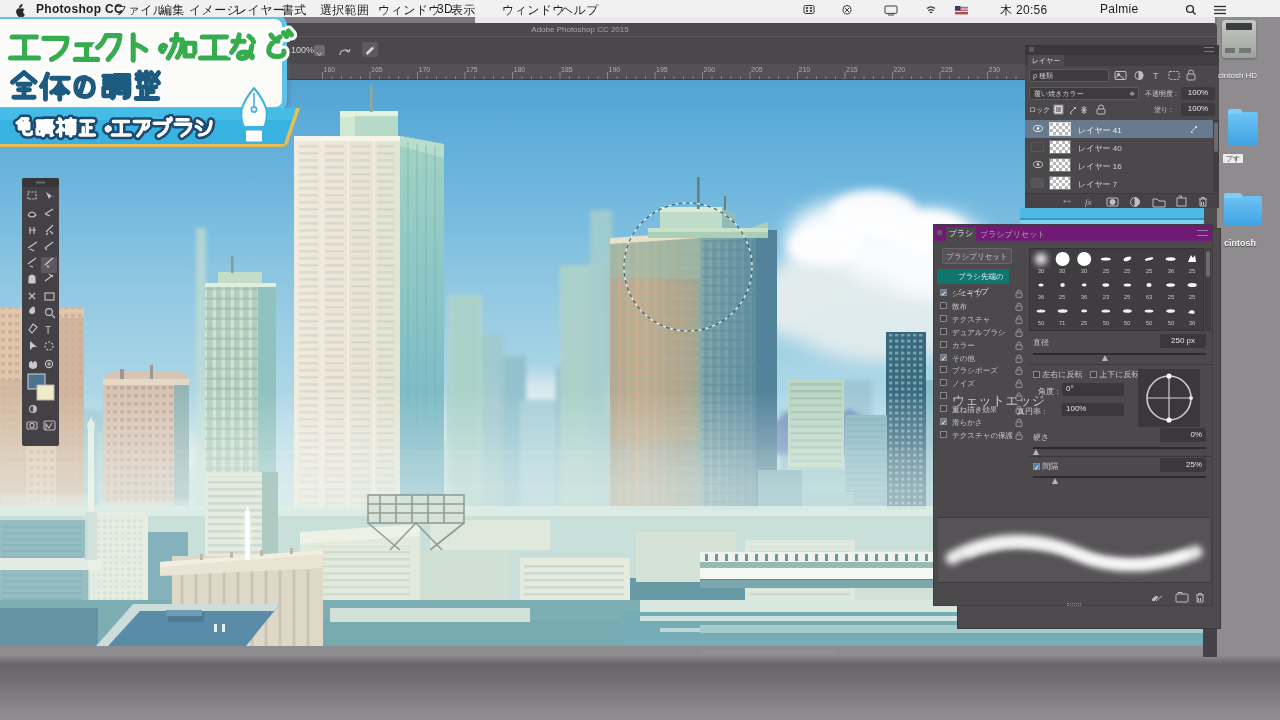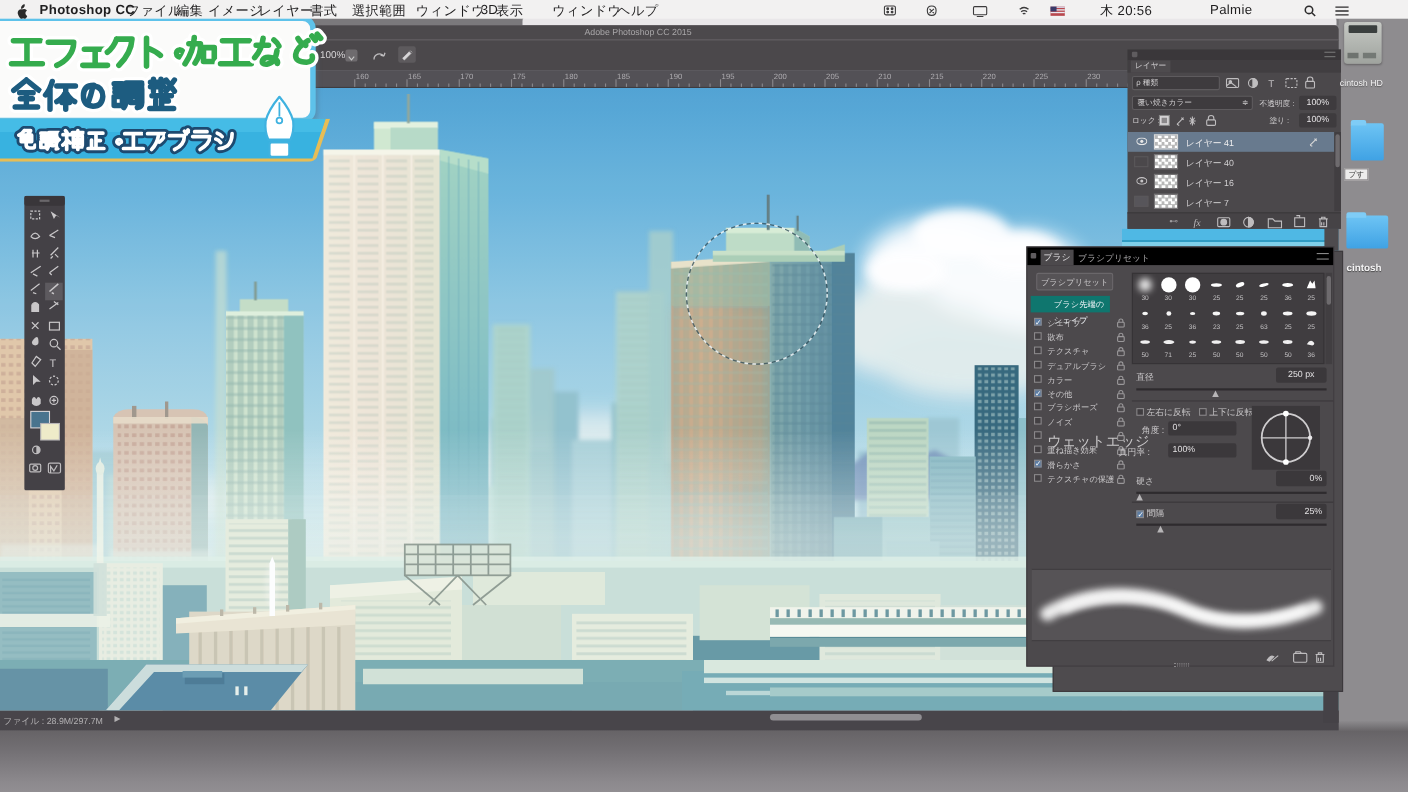--- a/index.html
+++ b/index.html
@@ -528,24 +528,20 @@
 </g>
 <rect x="0" y="0" width="1217" height="566" fill="#eef4f6" opacity="0.05"></rect>
 <rect x="0" y="370" width="1217" height="196" fill="#e8f1ec" opacity="0.07"></rect>
 
 <g fill="none" stroke-dasharray="4 3.2">
  <circle cx="688" cy="187" r="64" stroke="#e8f0f2" stroke-width="1.4" opacity="0.9"></circle>
  <circle cx="688" cy="187" r="64" stroke="#2e4a55" stroke-width="1.2" stroke-dashoffset="3.6" opacity="0.75"></circle>
 </g>
 </svg>
 </div>
-<div id="statusbar" class="abs">
-      <span style="position:absolute;left:3px;top:4px">ファイル : 28.9M/297.7M</span>
-      <span style="position:absolute;left:104px;top:3px;font-size:7px">▶</span>
-    </div>
 <div class="abs" style="left:700px;top:649px;width:138px;height:6px;background:#908e92;border-radius:3px"></div>
 <div class="abs" style="left:1203px;top:629px;width:14px;height:28px;background:#454247"></div>
 <div class="abs" style="left:1203px;top:208px;width:14px;height:20px;background:#4e4b4e"></div>
 
 <svg class="abs" style="left:22px;top:178px" width="37" height="268" viewBox="0 0 37 268">
  <rect width="37" height="268" rx="2" fill="#444146"></rect>
  <rect width="37" height="9" rx="2" fill="#39363a"></rect>
  <rect x="14" y="3.5" width="9" height="2" fill="#6a676b"></rect>
  <rect x="19" y="79" width="16" height="16" fill="#5d5a5f"></rect>
  <g fill="none" stroke="#c9c7c9" stroke-width="1.1">
@@ -675,21 +671,21 @@
             <path d="M110 3.6 a4.4 4.4 0 0 1 0 8.8 z" fill="#bfbdbf"></path>
    <path d="M128 5 h4 l2 2 h6 v6 h-12 z"></path>
    <rect x="152" y="4" width="9" height="8"></rect>
             <path d="M156.5 4 v-2 h-3"></path>
    <path d="M174 5 h8 m-7 0 v7 h6 v-7 m-4.5 0 v-1.5 h3 v1.5 m-3 3 v3 m2 -3 v3"></path>
   </g>
         </svg>
  </div>
 </div>
 <div id="bpanel" class="abs" style="left:933px;top:224px;width:280px;height:382px;background:#4c494c;font-size:8px;color:#cac8ca;border:1px solid #403d40">
- <div class="abs" style="left:0;top:0;width:278px;height:16px;background:#000000">
+ <div class="abs" style="left:0;top:0;width:278px;height:16px;background:#701a75">
   <span class="abs" style="left:3px;top:5px;width:5px;height:5px;background:#5f5c5f;border-radius:1px"></span>
   <span class="abs" style="left:12px;top:2px;width:30px;height:14px;background:#4c494c;text-align:center;line-height:14px;font-size:8px;color:#e0dee0">ブラシ</span>
   <span class="abs" style="left:46px;top:4px;font-size:8px;color:#a8a6a8">ブラシプリセット</span>
   <span class="abs" style="right:4px;top:5px;width:11px;height:6px;border-top:1.6px solid #888;border-bottom:1.6px solid #888"></span>
  </div>
  <div class="abs" style="left:8px;top:23px;width:70px;height:16px;background:#565356;border:1px solid #6a676a;border-radius:2px;text-align:center;line-height:15px;font-size:7.5px">ブラシプリセット</div>
  <div class="abs" style="left:3px;top:44px;width:72px;height:15px;background:#0f766e;color:#eef2f6;line-height:15px;padding-left:21px;font-size:7.5px">ブラシ先端のシェイプ</div>
 
  <div id="blist">
         <div class="abs" style="left:3px;top:63px;width:88px;height:12px">

